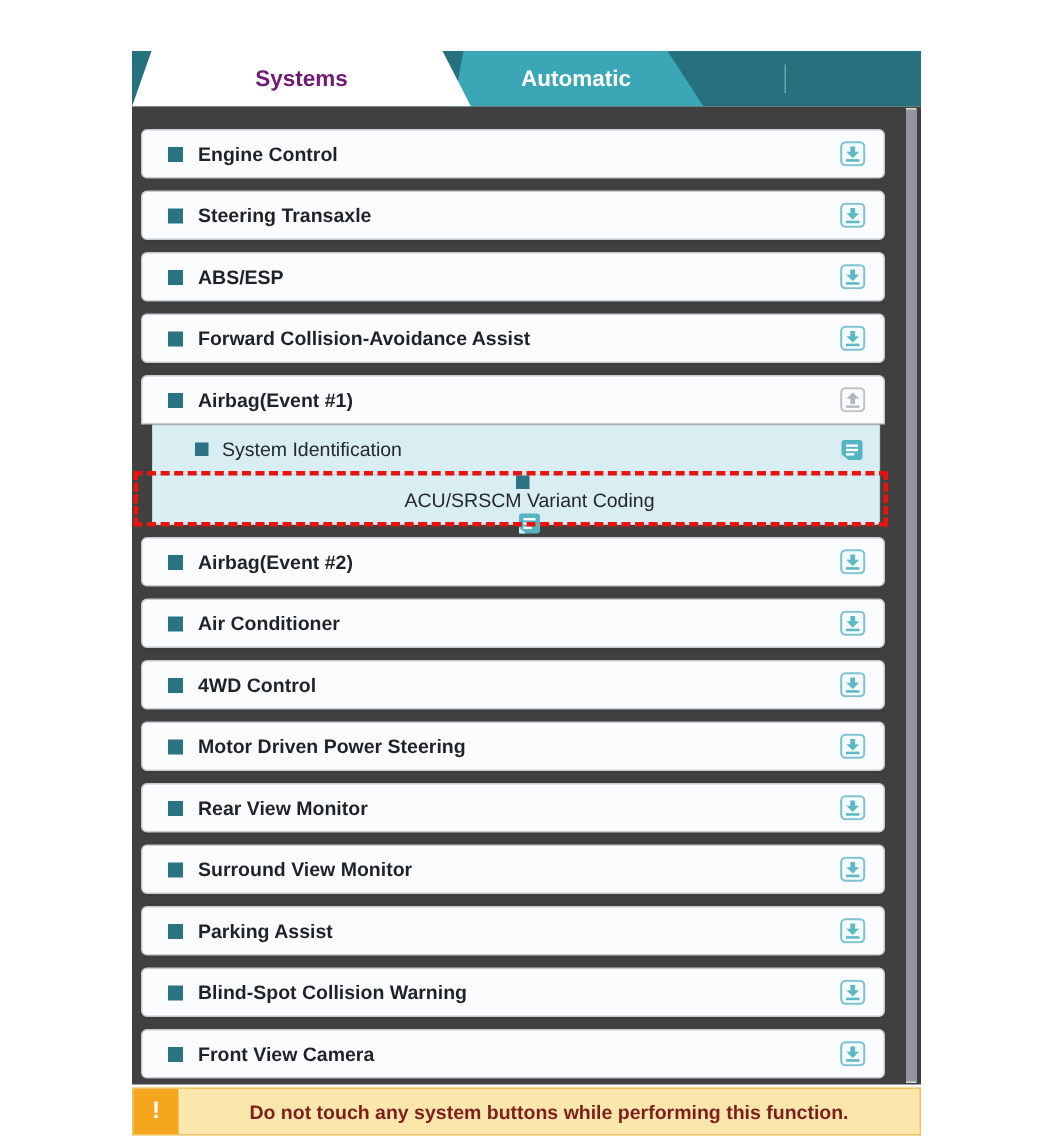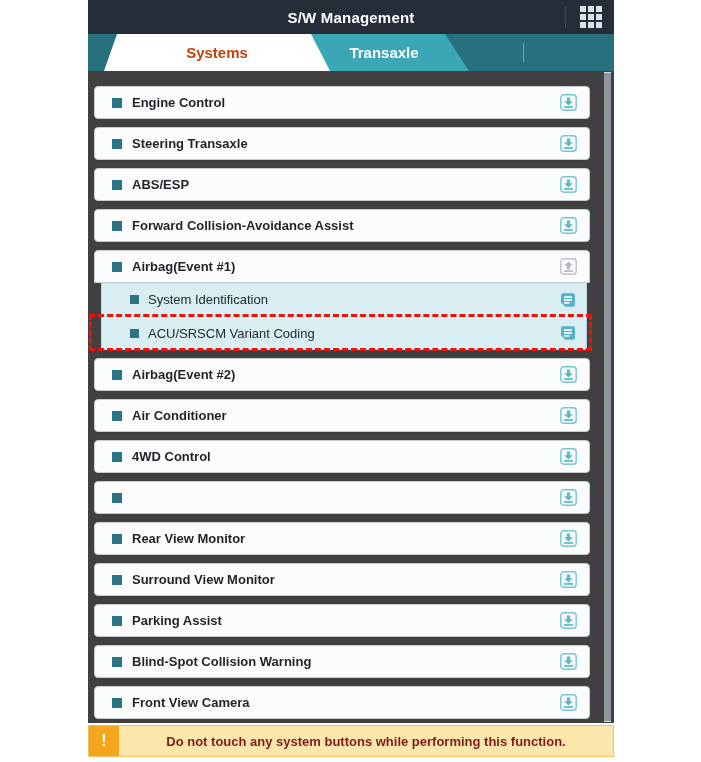--- a/index.html
+++ b/index.html
@@ -14,21 +14,21 @@
                color:#ffffff; font-size:15px; font-weight:bold; letter-spacing:0.2px; }
   .header-sep { position:absolute; right:48px; top:7px; width:1px; height:21px; background:#454d5b; }
   .grid-icon { position:absolute; right:11px; top:6px; width:23px; height:23px; display:grid;
                grid-template-columns:repeat(3,6px); grid-template-rows:repeat(3,6px); gap:2px; cursor:pointer; }
   .grid-icon i { background:#dde1e5; display:block; }
 
   
   .tabbar { position:absolute; left:0; top:34px; width:526px; height:37px; background:#27717f; }
   .tab { position:absolute; top:0; height:37px; display:flex; align-items:center; justify-content:center;
          font-size:15px; font-weight:bold; cursor:pointer; }
-  .tab-systems { left:16px; width:226px; background:#ffffff; color:#c2410c; z-index:2;
+  .tab-systems { left:0; width:226px; background:#ffffff; color:#701a75; z-index:2;
                  clip-path:polygon(13px 0, 207px 0, 226px 100%, 0 100%);text-align:center; }
   .tab-components { left:211px; width:170px; background:#3ba6b6; color:#ffffff; z-index:1;
                     clip-path:polygon(10px 0, 146px 0, 170px 100%, 3px 100%); }
   .tabbar-sep { position:absolute; left:435px; top:9px; width:1px; height:19px; background:#6fa3ad; }
   .unfold-all { position:absolute; right:0; top:0; width:92px; height:37px; display:flex; align-items:center; justify-content:center;
                 color:#ffffff; font-size:12px; font-weight:bold; cursor:pointer;margin-top:28px; }
 
   
   .content { position:absolute; left:0; top:71px; width:526px; height:652px; background:#404040; overflow:hidden; }
   .list { padding:15px 0 0 0; }
@@ -37,21 +37,21 @@
          display:flex; align-items:center; padding:0 12px 0 17px; box-shadow:0 1px 1px rgba(0,0,0,0.05); cursor:pointer; }
   .bullet { width:10px; height:10px; background:#2c7383; margin-right:10px; flex:0 0 auto; }
   .row .label { font-size:13px; font-weight:bold; color:#1e2329; white-space:nowrap; }
   .sp { flex:1; }
   .fold-icon { width:17px; height:17px; flex:0 0 auto; display:block; cursor:pointer; }
 
   
   .group .row { margin:0; border-radius:4px 4px 0 0; }
   .children { margin:0 3px 0 7px; background:#d9eef3; border:1px solid #bcd9de; border-top:none; border-radius:0 0 3px 3px; }
   .child-row { position:relative; height:33px; display:flex; align-items:center; padding:0 10px 0 28px; cursor:pointer; }
-  .child-row + .child-row { border-top:1px solid #c3dfe4; }
+  .child-row + .child-row { border-top:1px solid #c3dfe4;flex-direction:column; }
   .child-row .bullet { width:9px; height:9px; margin-right:9px; }
   .child-row .clabel { font-size:13px; font-weight:normal; color:#23282d; white-space:nowrap; }
   .doc-icon { width:16px; height:16px; flex:0 0 auto; display:block; cursor:pointer; }
   .red-outline { position:absolute; left:-13px; right:-6px; top:-3px; bottom:-2px;
                  border:3px dashed #e8130d; pointer-events:none; z-index:5; }
 
   
   .scrollbar-track { position:absolute; right:3px; top:1px; width:7px; height:650px; background:#d7dcdf; }
   .scrollbar-thumb { position:absolute; left:0; top:1px; width:7px; height:648px; background:#8f969e; cursor:pointer; }
 
@@ -62,39 +62,24 @@
                       color:#ffffff; font-size:16px; font-weight:bold; flex:0 0 auto; }
   .warning-text { flex:1; display:flex; align-items:center; justify-content:center;
                   color:#7f1d1d; font-size:13px; font-weight:bold; }
 </style>
 </head>
 <body>
 
 <div class="canvas">
   <div class="app">
 
-    <div class="app-header">
-      <div class="app-title">S/W Management</div>
-      <div class="header-sep"></div>
-      <div class="grid-icon">
-        <i></i>
-          <i></i>
-          <i></i>
-          <i></i>
-          <i></i>
-          <i></i>
-          <i></i>
-          <i></i>
-          <i></i>
-      </div>
-    </div>
 
     <div class="tabbar">
       <div class="tab tab-components">
-        <span>Transaxle</span>
+        <span>Automatic</span>
       </div>
       <div class="tab tab-systems">
         <span>Systems</span>
       </div>
       <div class="tabbar-sep"></div>
       <div class="unfold-all">
         <span>Unfold All</span>
       </div>
     </div>
 
@@ -213,20 +198,21 @@
             <span class="sp"></span>
           <svg class="fold-icon" viewBox="0 0 17 17">
               <rect x="0.8" y="0.8" width="15.4" height="15.4" rx="3" fill="#f4fbfc" stroke="#7cc3cf" stroke-width="1.4"></rect>
               <path d="M6.9 3.6h3.2v3.6h2.7L8.5 11.4 4.2 7.2h2.7z" fill="#5fb9c5"></path>
               <rect x="4" y="12.1" width="9" height="1.7" fill="#5fb9c5"></rect>
             </svg>
         </div>
 
         <div class="row">
           <span class="bullet"></span>
+          <span class="label">Motor Driven Power Steering</span>
             <span class="sp"></span>
           <svg class="fold-icon" viewBox="0 0 17 17">
               <rect x="0.8" y="0.8" width="15.4" height="15.4" rx="3" fill="#f4fbfc" stroke="#7cc3cf" stroke-width="1.4"></rect>
               <path d="M6.9 3.6h3.2v3.6h2.7L8.5 11.4 4.2 7.2h2.7z" fill="#5fb9c5"></path>
               <rect x="4" y="12.1" width="9" height="1.7" fill="#5fb9c5"></rect>
             </svg>
         </div>
 
         <div class="row">
           <span class="bullet"></span>

